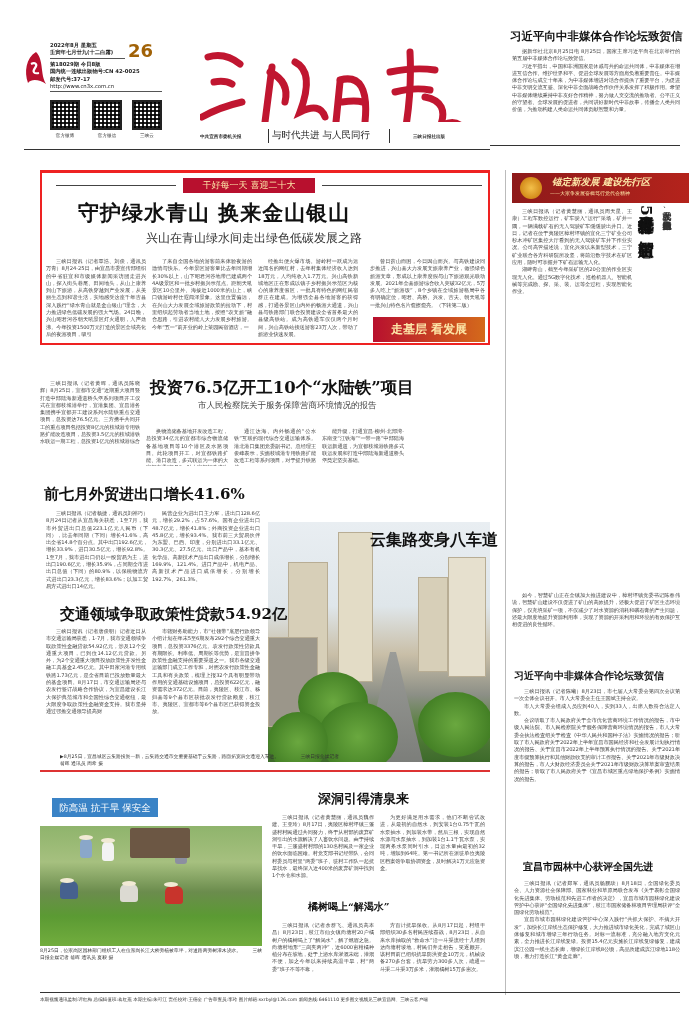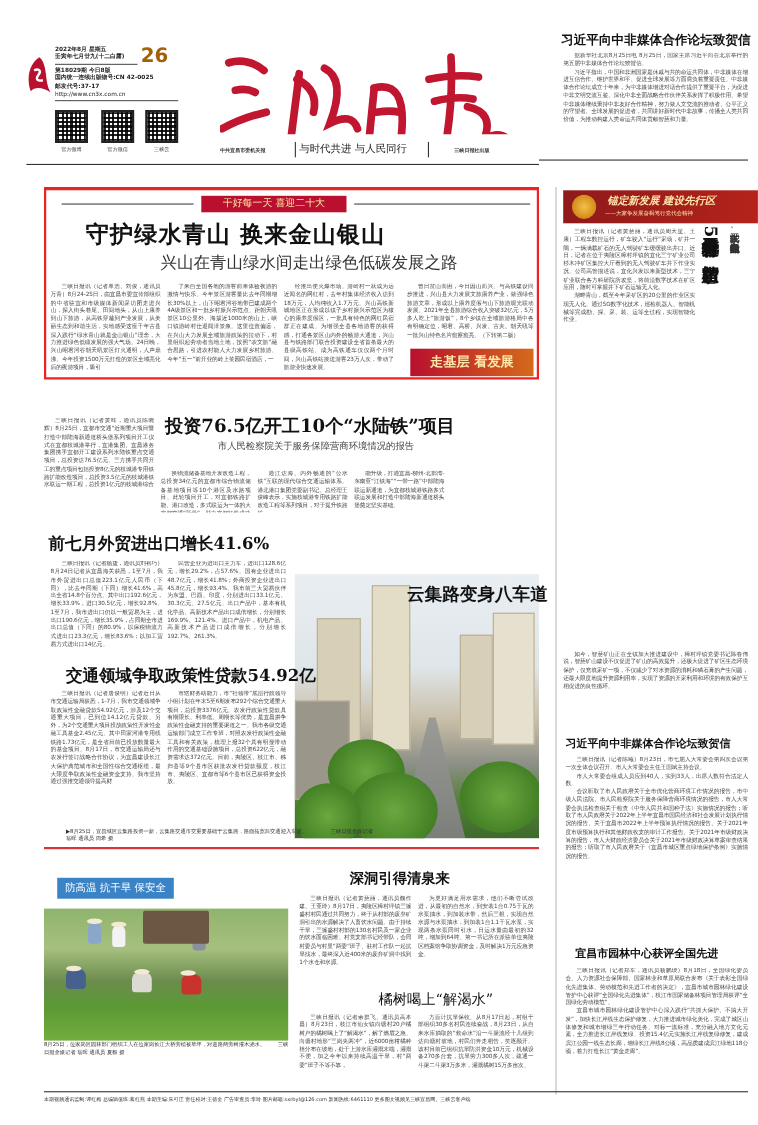--- a/index.html
+++ b/index.html
@@ -32,21 +32,21 @@
 
   
   #xi-title { left: 510px; top: 29px; font-size: 11.5px; font-weight: bold; }
   #xi-body { left: 512px; top: 48px; width: 168px; height: 88px; }
 
   
   #lead-box { left: 40px; top: 170px; width: 450px; height: 175px; border: 2px solid #e22; border-top-width: 3px; }
   #lead-kicker { left: 183px; top: 178px; width: 132px; height: 15px; background: #b8102e; color: #fde7a8; font-size: 9px; text-align: center; line-height: 15px; }
   .kicker-line { position: absolute; top: 185px; height: 1px; background: #444; }
   #lead-title { left: 78px; top: 199px; font-size: 21px; font-weight: bold; font-family: "DejaVu Sans", sans-serif; letter-spacing: 1px; }
-  #lead-sub { left: 146px; top: 230px; font-size: 15px; color: #333; font-family: "DejaVu Sans", sans-serif; }
+  #lead-sub { left: 146px; top: 230px; font-size: 12px; color: #333; font-family: "DejaVu Sans", sans-serif; }
   #grassroots { left: 373px; top: 317px; width: 112px; height: 25px; background: linear-gradient(90deg, #b8102e, #d46a1b); color: #fde7a8; font-size: 12px; text-align: center; line-height: 25px; font-weight: bold; }
 
   
   #invest-title { left: 150px; top: 377px; font-size: 16.5px; font-weight: bold; }
   #invest-sub { left: 198px; top: 400px; font-size: 8.5px; color: #444; font-family: "DejaVu Sans", sans-serif; }
 
   
   #trade-title { left: 44px; top: 485px; font-size: 15px; font-weight: bold; }
   
   #loan-title { left: 60px; top: 605px; font-size: 15px; font-weight: bold; }
@@ -62,21 +62,21 @@
 
   
   #heat-banner { left: 52px; top: 798px; width: 106px; height: 19px; background: #3a83c6; color: #fff; font-size: 9.5px; line-height: 19px; text-align: center; }
   #garden-photo { left: 40px; top: 826px; width: 222px; height: 120px; overflow: hidden;
       background: linear-gradient(180deg, #8fb46c 0%, #a6c07f 30%, #6b8c4d 55%, #5b9a33 75%, #72ad3e 100%); }
   #garden-photo .worker { position: absolute; width: 12px; height: 20px; border-radius: 6px 6px 3px 3px; }
   #garden-photo .hat { position: absolute; width: 14px; height: 5px; background: #f1ead4; border-radius: 50%; }
   #garden-caption { left: 40px; top: 948px; width: 225px; font-size: 4.8px; line-height: 6.5px; color: #333; font-family: "DejaVu Sans", sans-serif; }
 
   #cave-title { left: 318px; top: 790px; font-size: 13px; font-weight: bold; }
-  #orange-title { left: 308px; top: 900px; font-size: 13px; font-weight: normal; margin-left: 36px; }
+  #orange-title { left: 308px; top: 900px; font-size: 10px; font-weight: bold; }
 
   
   #banner-dev { left: 512px; top: 173px; width: 196px; height: 30px; background: linear-gradient(90deg, #8e1a1a, #b8241c); color: #fde7a8; }
   #banner-dev .t { position: absolute; left: 40px; top: 3px; font-size: 9.5px; font-style: italic; font-weight: bold; }
   #banner-dev .s { position: absolute; left: 38px; top: 17px; font-size: 5px; }
   #banner-dev .emb { position: absolute; left: 8px; top: 4px; width: 22px; height: 22px; border-radius: 50%; background: radial-gradient(circle, #f3c04a 0%, #d38a1a 70%); }
   #zhang-title { left: 637px; top: 205px; width: 18px; font-size: 15.5px; font-weight: bold; line-height: 17.5px; writing-mode: vertical-rl; }
   #zhang-sub { left: 660px; top: 205px; width: 12px; font-size: 9px; line-height: 10px; color: #333; writing-mode: vertical-rl; font-family: "DejaVu Sans", sans-serif; }
 
   #npc-title { left: 514px; top: 669px; font-size: 10px; font-weight: bold; font-family: "DejaVu Sans", sans-serif; }

